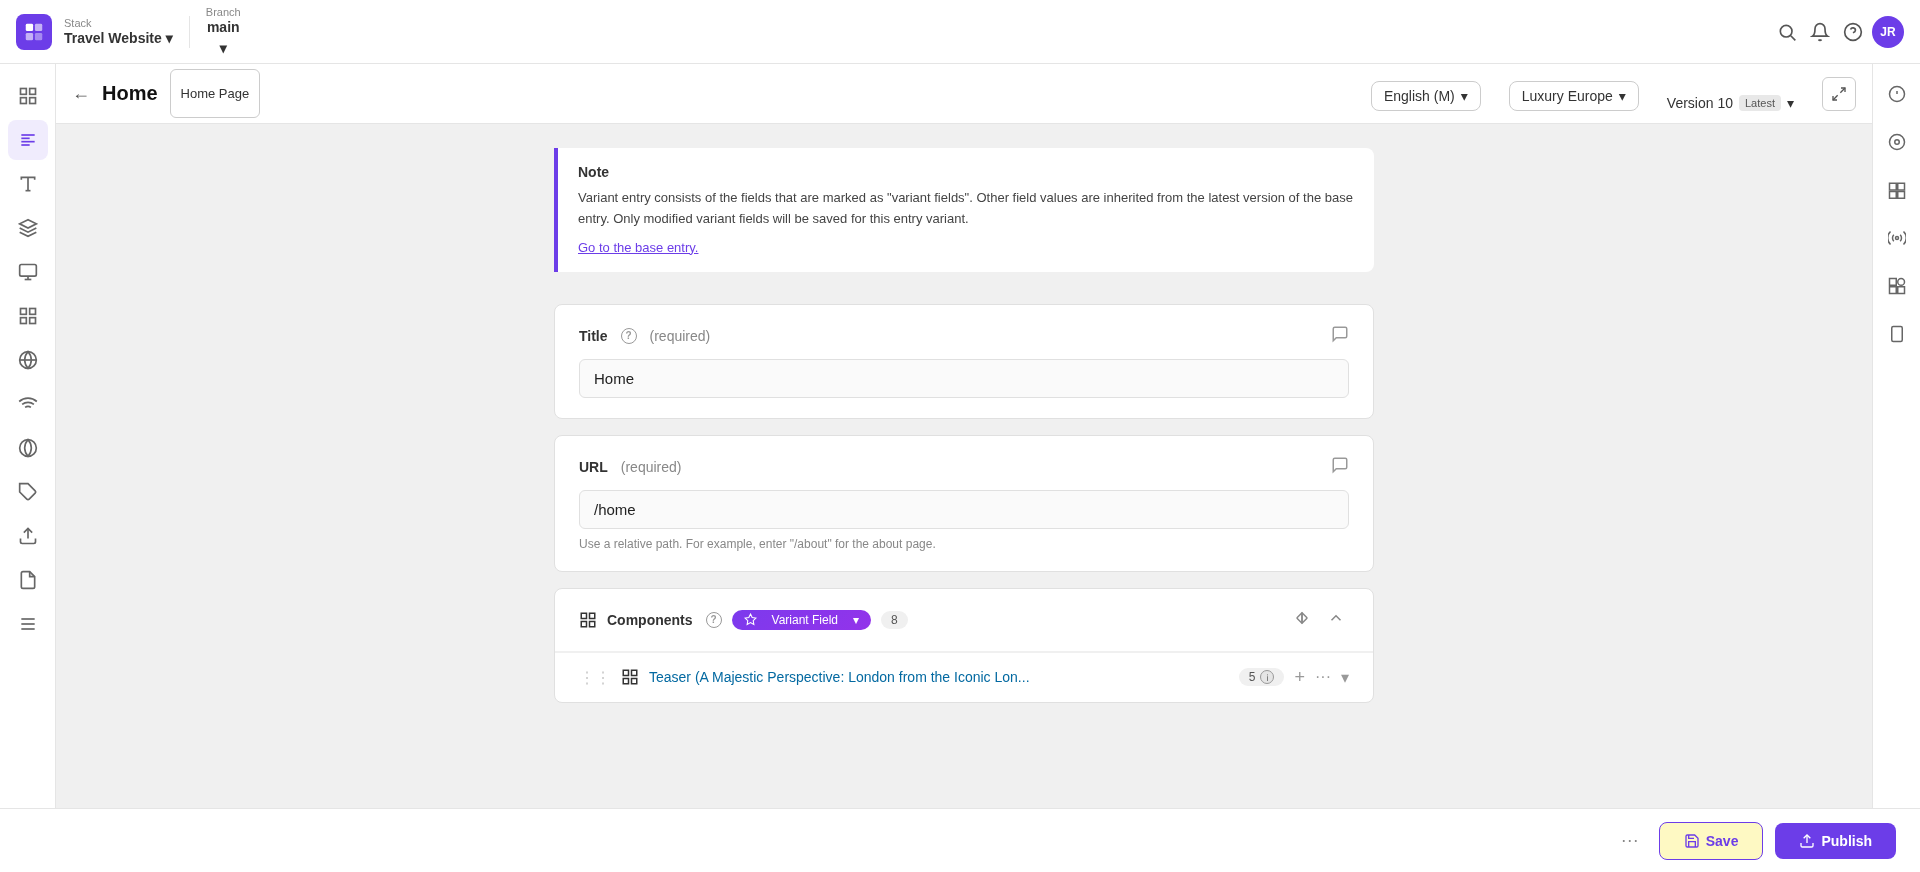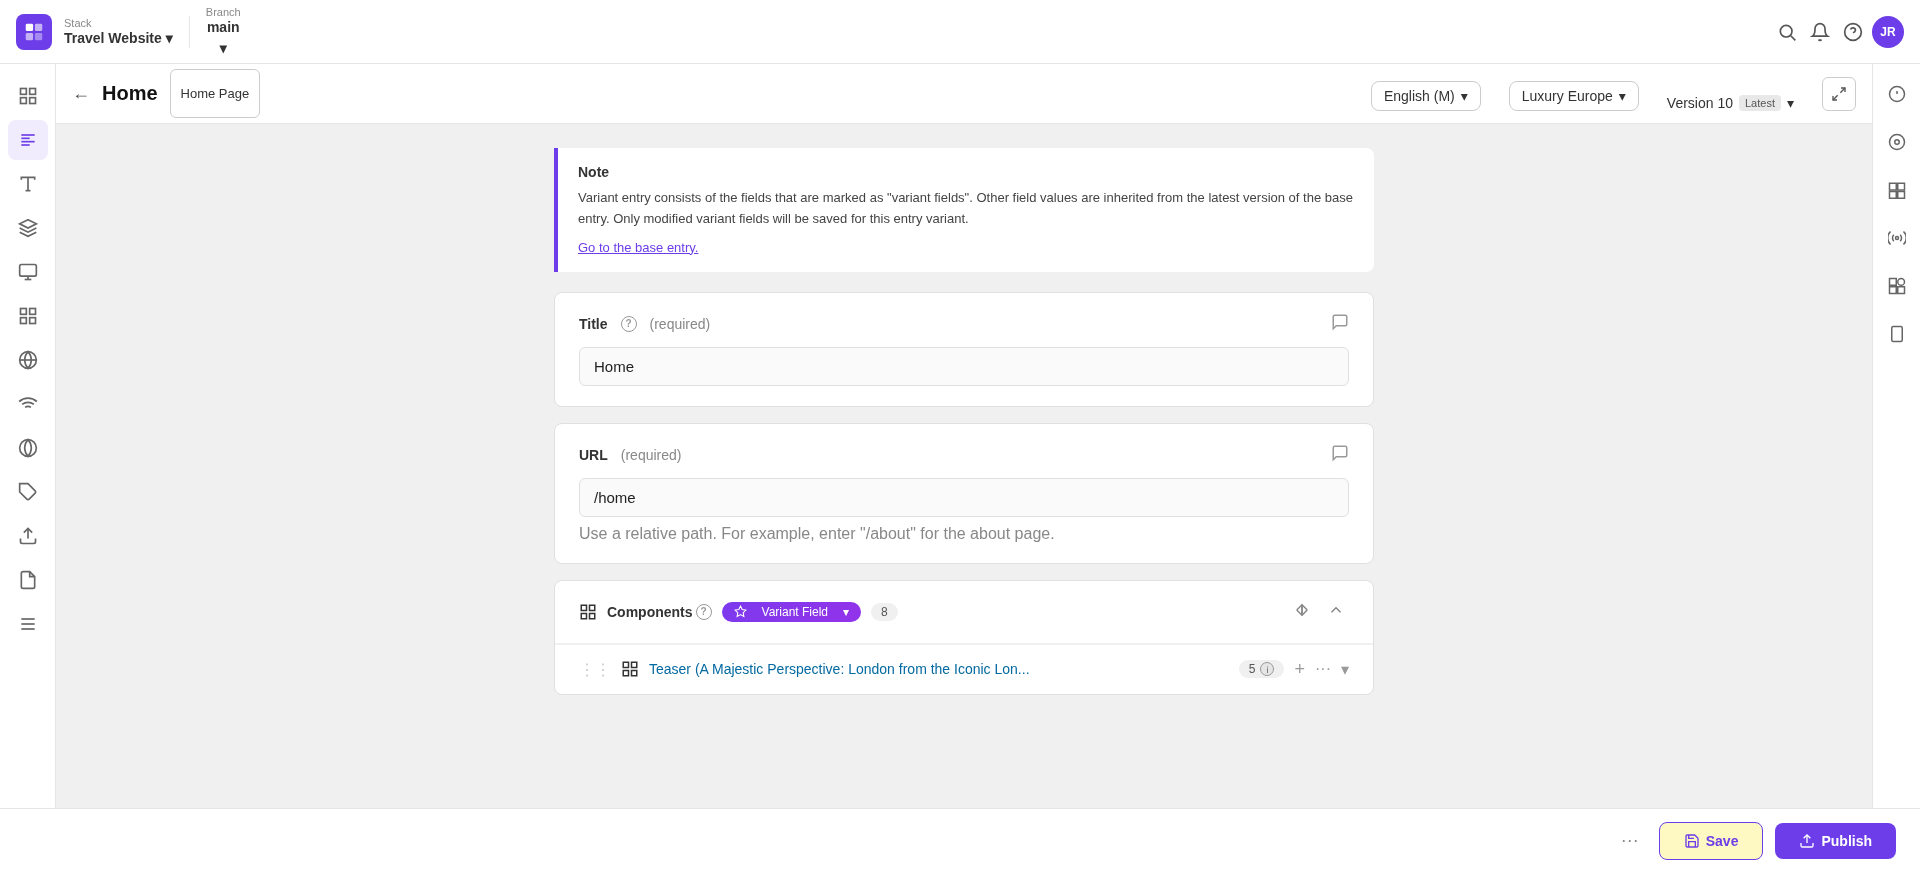--- a/index.html
+++ b/index.html
@@ -137,21 +137,21 @@
     .main-content::-webkit-scrollbar { width: 8px; }
     .main-content::-webkit-scrollbar-track { background: #e5e5e5; }
     .main-content::-webkit-scrollbar-thumb { background: #bbb; border-radius: 4px; }
 
     
     .note-box {
       background: #fff;
       border-left: 4px solid #6c3de8;
       border-radius: 0 8px 8px 0;
       padding: 16px 20px;
-      margin-bottom: 20px;
+      margin-bottom: 32px;
       max-width: 820px;
       margin-left: auto; margin-right: auto;
     }
     .note-title { font-size: 14px; font-weight: 700; color: #333; margin-bottom: 8px; }
     .note-text { font-size: 13px; color: #444; line-height: 1.6; margin-bottom: 8px; }
     .note-link { font-size: 13px; color: #6c3de8; text-decoration: underline; cursor: pointer; }
 
     
     .field-card {
       background: #fff;
@@ -169,36 +169,36 @@
     .field-input {
       width: 100%;
       border: 1.5px solid #e0e0e0;
       border-radius: 6px;
       padding: 10px 14px;
       font-size: 15px;
       color: #222;
       background: #fafafa;
       outline: none;
     }
-    .field-hint { font-size: 16px; color: #888; margin-top: 8px; }
+    .field-hint { font-size: 12px; color: #888; margin-top: 8px; }
 
     
     .components-card {
       background: #fff;
       border-radius: 8px;
       border: 1px solid #e0e0e0;
       max-width: 820px;
       margin: 0 auto 16px auto;
     }
     .components-header {
       display: flex; align-items: center; padding: 16px 24px;
       border-bottom: 1px solid #f0f0f0;
       gap: 10px;
     }
-    .components-label { font-size: 14px; font-weight: 600; color: #333; display: flex; align-items: flex-start; gap: 3px; }
+    .components-label { font-size: 14px; font-weight: 600; color: #333; display: flex; align-items: flex-start; gap: 13px; }
     .variant-badge {
       background: linear-gradient(135deg, #7c3aed, #9333ea);
       color: #fff;
       border-radius: 20px;
       padding: 3px 12px;
       font-size: 12px;
       font-weight: 500;
       display: flex; align-items: center; gap: 15px;
       cursor: pointer;
     }

